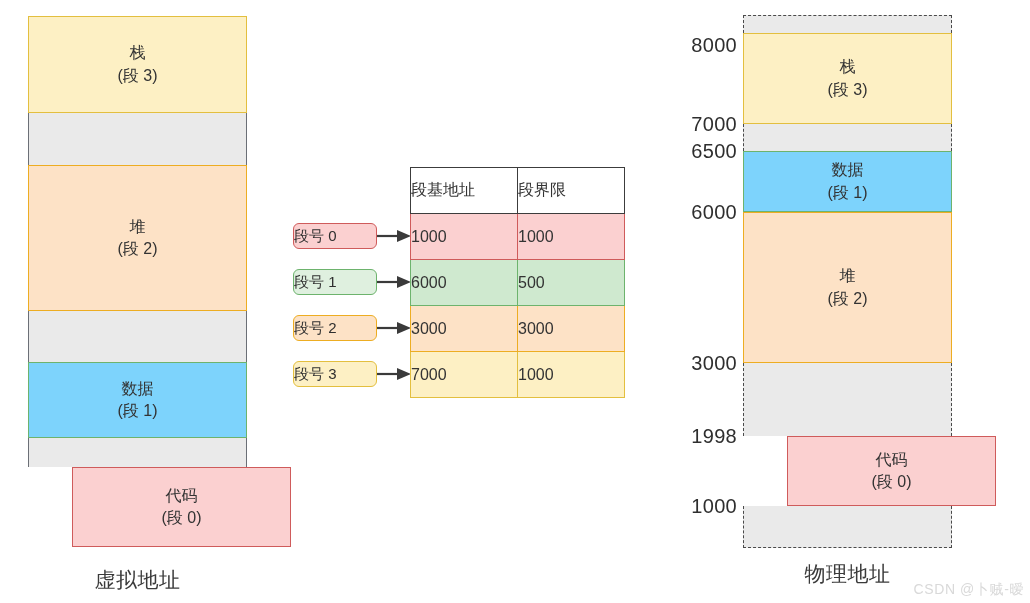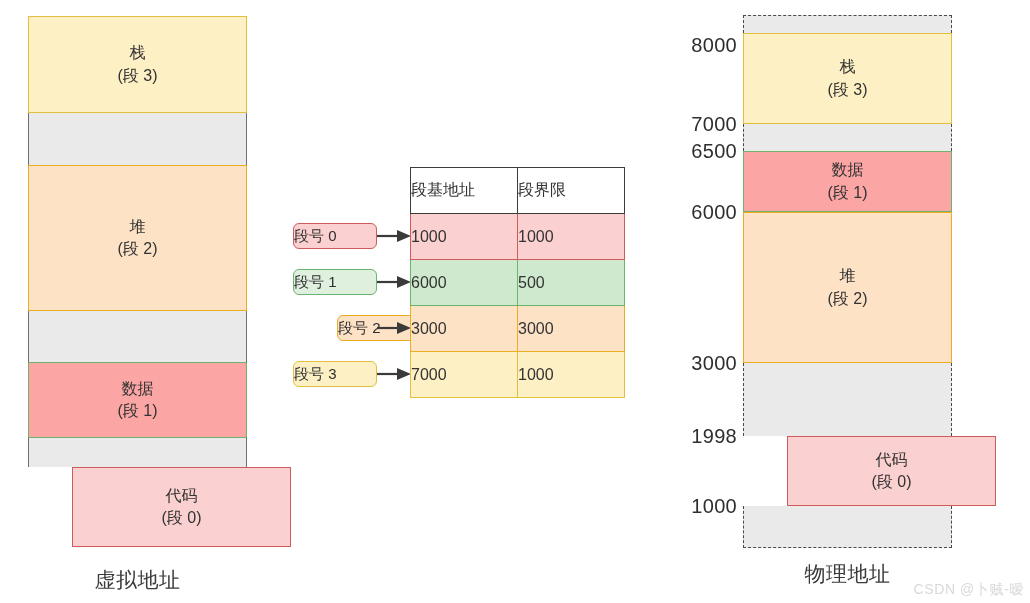--- a/index.html
+++ b/index.html
@@ -23,21 +23,21 @@
     line-height:1.38;
     font-size:16px;
     color:#333333;
     text-align:center;
   }
   .seg .l1{display:block;}
   .seg .l2{display:block;}
 
   .c-stack{background:#fdf0c4;border:1.5px solid #e3bf3f;}
   .c-heap {background:#fde2c6;border:1.5px solid #edad22;}
-  .c-data {background:#fca5a5;border:1.5px solid #6db36d;}
+  .c-data {background:#7dd3fc;border:1.5px solid #6db36d;}
   .c-code {background:#fbd0d0;border:1.5px solid #cf5b5b;margin-left:44px;}
   .c-gap  {background:#eaeaea;border-left:1.5px solid #6b6f76;border-right:1.5px solid #6b6f76;border-top:none;border-bottom:none;}
   .c-gap-d{background:#eaeaea;border-left:1.5px dashed #4a4a4a;border-right:1.5px dashed #4a4a4a;border-top:none;border-bottom:none;}
   .c-gap-db{background:#eaeaea;border-left:1.5px dashed #4a4a4a;border-right:1.5px dashed #4a4a4a;border-bottom:1.5px dashed #4a4a4a;border-top:none;}
   .c-gap-dt{background:#eaeaea;border-left:1.5px dashed #4a4a4a;border-right:1.5px dashed #4a4a4a;border-top:1.5px dashed #4a4a4a;border-bottom:none;}
 
   
   .caption{
     position:absolute;
     font-size:21px;
@@ -147,21 +147,21 @@
   </div>
 
   <div>
 
     <div class="chip chip-code" style="left:293px;top:223px;">
       <span>段号 0</span>
     </div>
     <div class="chip chip-data" style="left:293px;top:269px;">
       <span>段号 1</span>
     </div>
-    <div class="chip chip-heap" style="left:293px;top:315px;margin-left:44px;">
+    <div class="chip chip-heap" style="left:293px;top:315px;">
       <span>段号 2</span>
     </div>
     <div class="chip chip-stack" style="left:293px;top:361px;">
       <span>段号 3</span>
     </div>
 
     <svg class="arrow" style="left:377px;top:229px;width:34px;" width="34" height="14" viewBox="0 0 34 14">
       <line x1="0" y1="7" x2="22" y2="7" stroke="#3a3a3a" stroke-width="2.2"></line>
       <polygon points="20,1 34,7 20,13" fill="#3a3a3a"></polygon>
     </svg>

